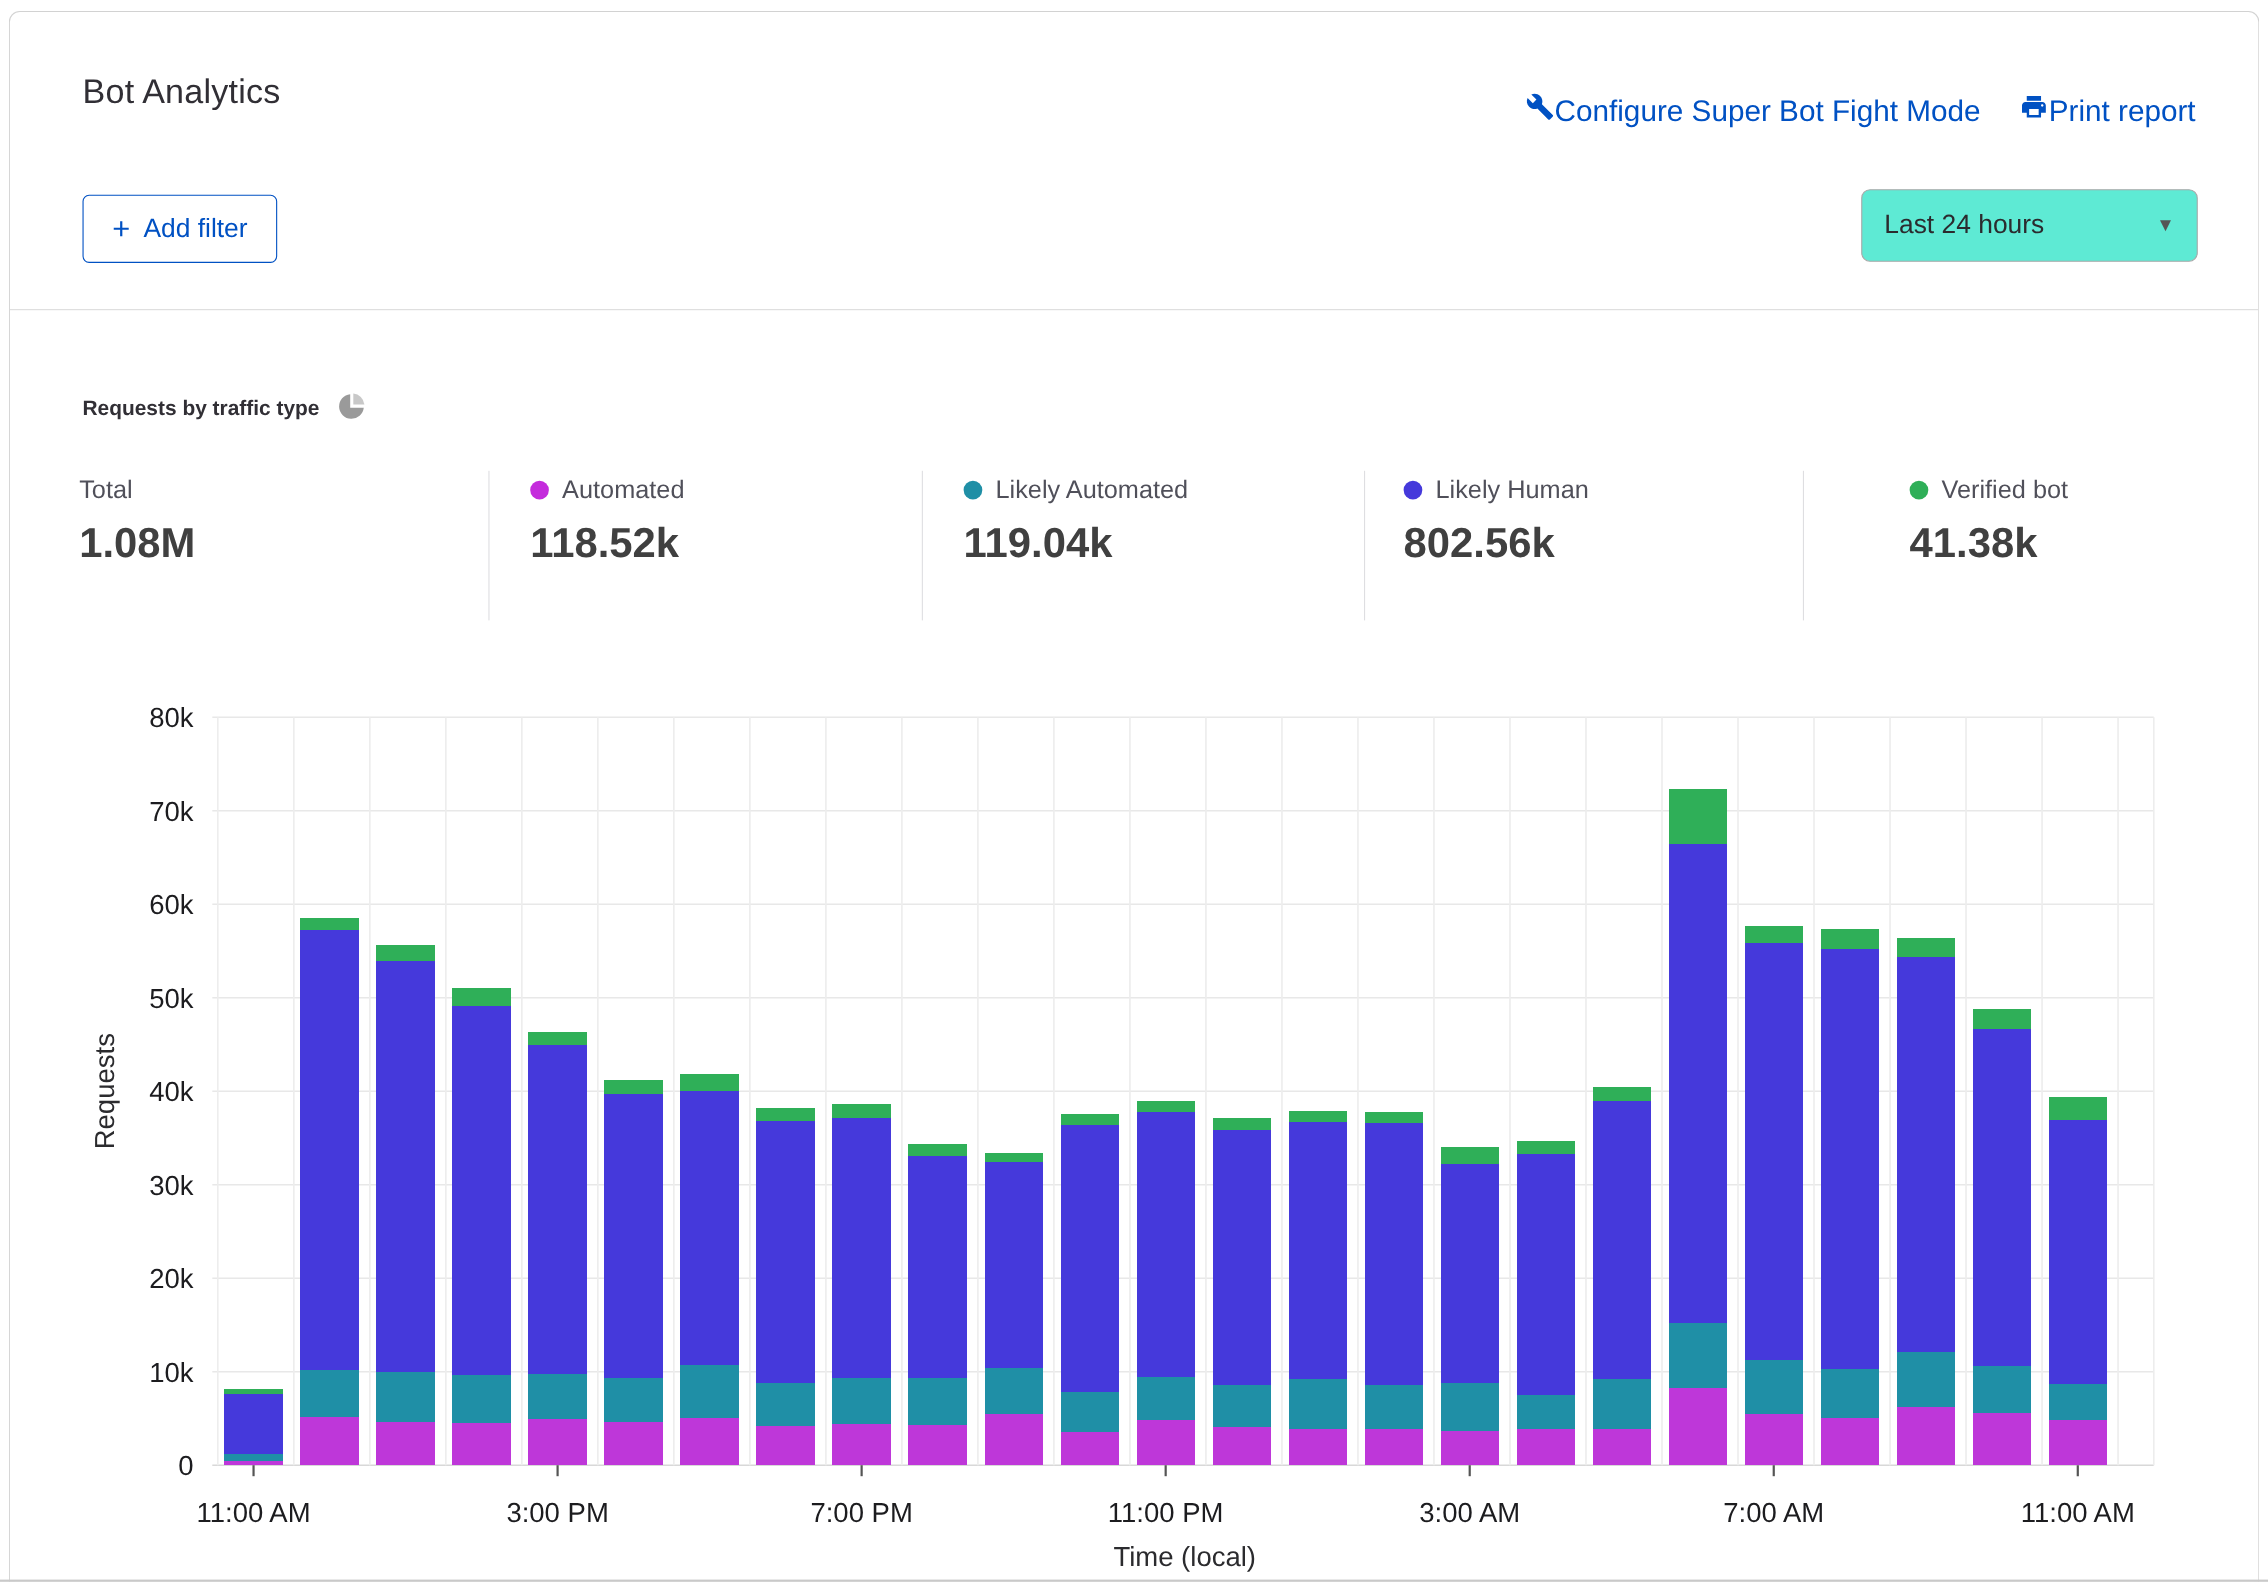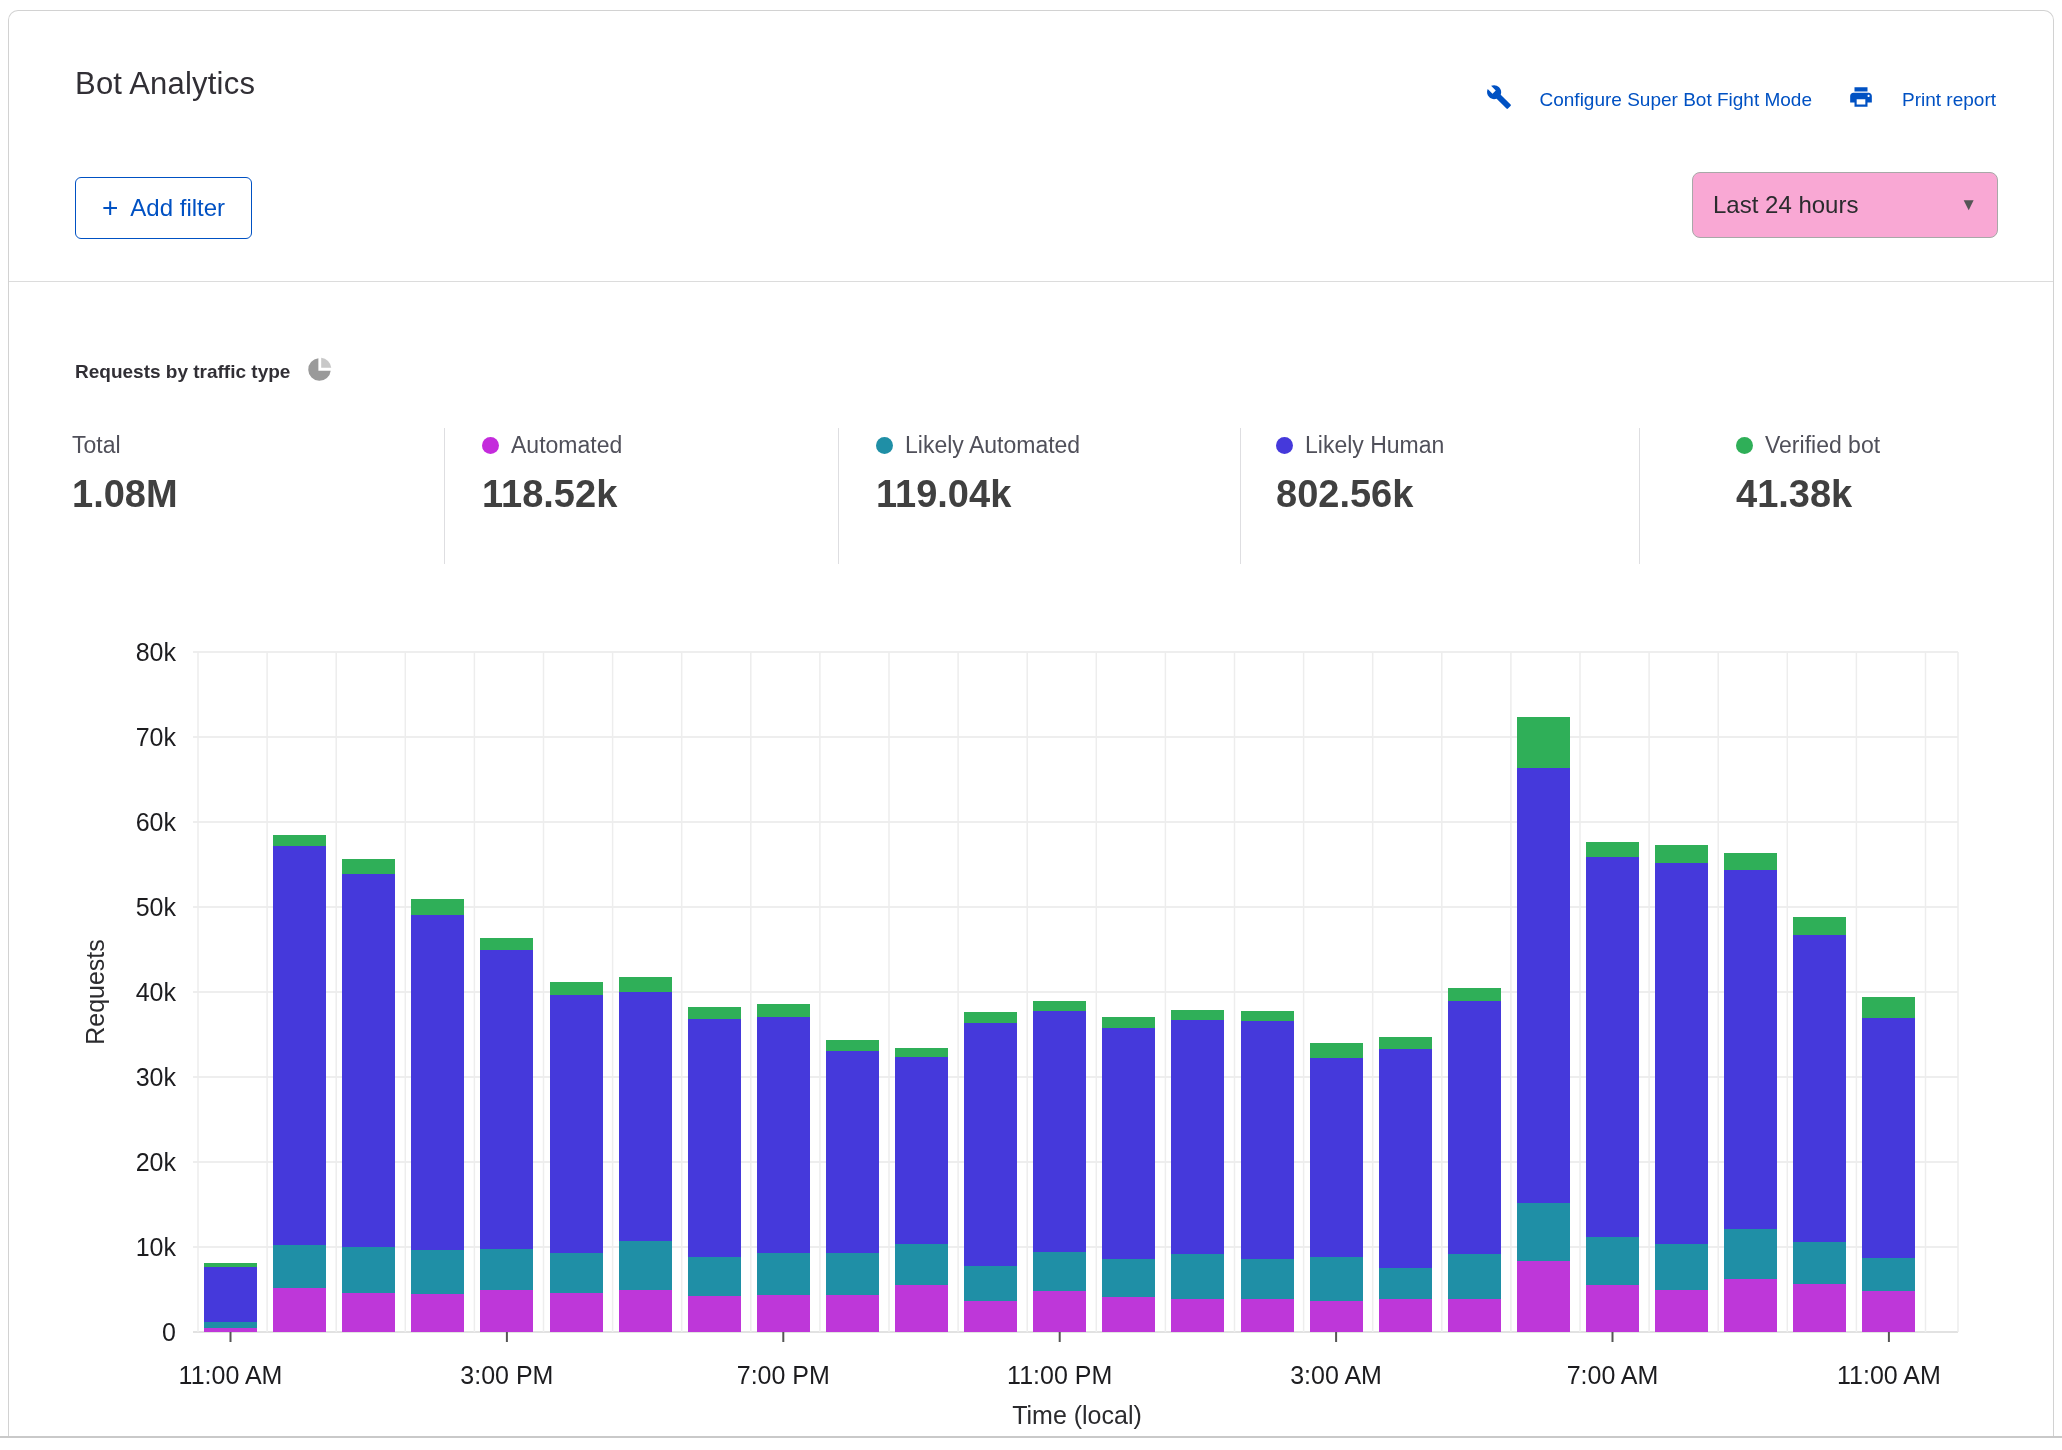--- a/index.html
+++ b/index.html
@@ -2,25 +2,25 @@
 <html><head>
 <meta charset="utf-8">
 <style>
   html,body{margin:0;padding:0;background:#fff;}
   body{width:2062px;height:1450px;position:relative;font-family:"Liberation Sans","DejaVu Sans",sans-serif;color:#2b2b2e;overflow:hidden;}
   .card-border{position:absolute;left:8px;top:10px;width:2044px;height:1427px;border:1px solid #d2d2d2;border-bottom:none;border-radius:10px 10px 0 0;}
   .bottom-line{position:absolute;left:0;top:1436px;width:2062px;height:2px;background:#c9c9c9;}
   .header-divider{position:absolute;left:9px;top:281px;width:2044px;height:1px;background:#dcdcdc;}
   .page-title{position:absolute;left:75px;top:66px;font-size:31px;font-weight:400;color:#312f35;letter-spacing:.2px;}
   .top-links{position:absolute;top:84px;right:66px;display:flex;gap:36px;align-items:center;}
-  .link{display:flex;align-items:center;gap:28px;color:#0051c3;font-size:19px;cursor:pointer;}
+  .link{display:flex;align-items:flex-end;gap:0;color:#0051c3;font-size:27px;cursor:pointer;}
   .link svg{flex:none;}
   .btn-add-filter{position:absolute;left:75px;top:177px;height:62px;display:flex;align-items:center;gap:12px;padding:0 26px;border:1px solid #0051c3;border-radius:6px;background:#fff;color:#0051c3;font-size:24px;cursor:pointer;}
   .btn-add-filter .plus{font-size:28px;font-weight:400;line-height:1;}
-  .select-range{position:absolute;top:172px;right:64px;width:306px;height:66px;border:1px solid #a8a8a8;border-radius:8px;background:#f9a8d4;display:flex;align-items:center;padding:0 20px;font-size:24px;color:#2b2b2e;cursor:pointer;box-sizing:border-box;}
+  .select-range{position:absolute;top:172px;right:64px;width:306px;height:66px;border:1px solid #a8a8a8;border-radius:8px;background:#5eead4;display:flex;align-items:center;padding:0 20px;font-size:24px;color:#2b2b2e;cursor:pointer;box-sizing:border-box;}
   .select-range .caret{margin-left:auto;font-size:17px;color:#555;}
   .section-title-row{position:absolute;left:75px;top:356px;display:flex;align-items:center;gap:16px;}
   .section-title{font-size:19px;font-weight:700;color:#312f35;}
   .stat{position:absolute;top:432px;}
   .stat .label-row{display:flex;align-items:center;gap:12px;font-size:23px;color:#50505a;}
   .dot{width:17px;height:17px;border-radius:50%;flex:none;}
   .stat .value{font-size:38px;font-weight:700;color:#404040;margin-top:14px;}
   .stat-divider{position:absolute;top:428px;width:1px;height:136px;background:#dedee1;}
   #chart-svg{position:absolute;left:0;top:0;width:2062px;height:1450px;}
   .chart-tick{font-size:25px;fill:#1c1c1f;}

